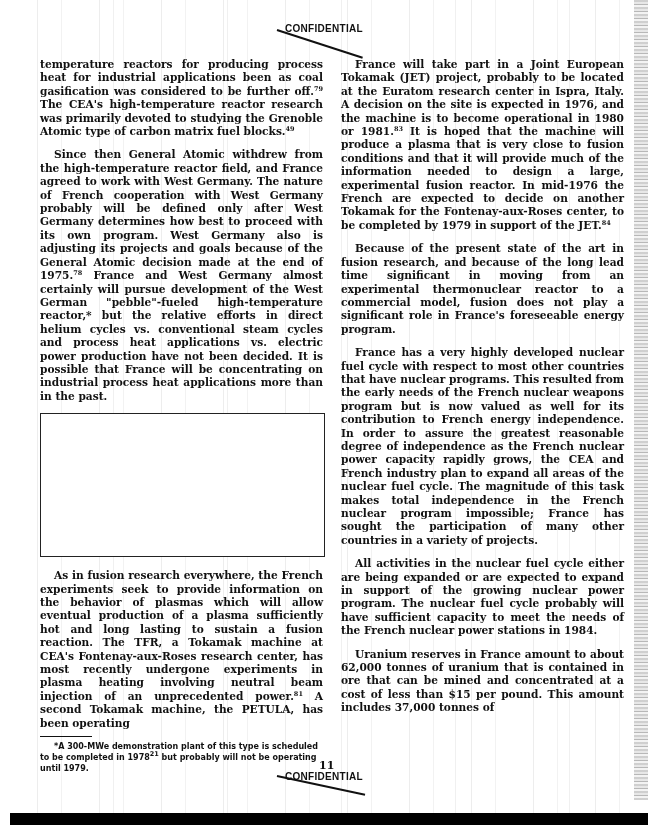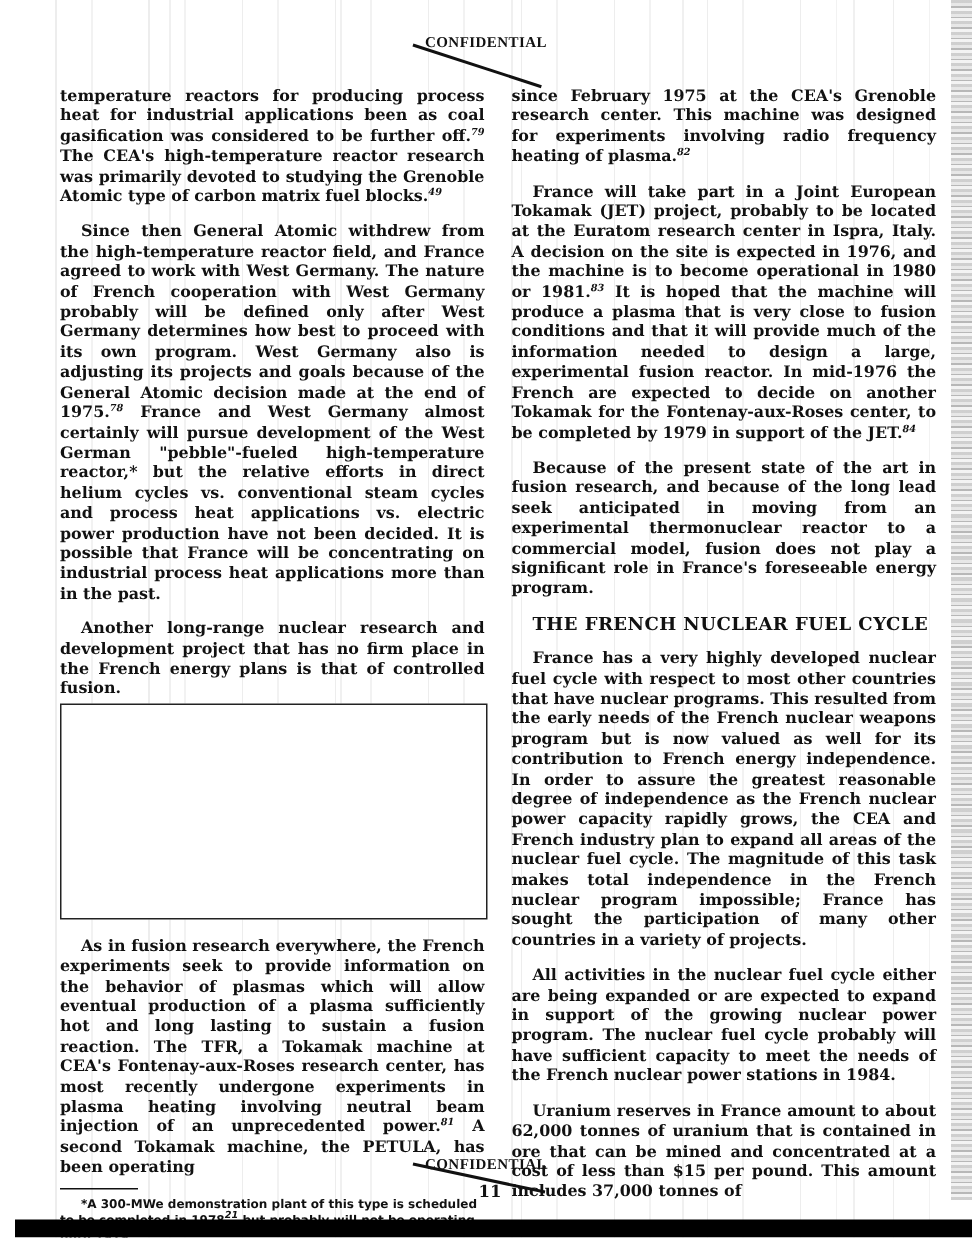--- a/index.html
+++ b/index.html
@@ -18,43 +18,43 @@
   .right-edge {
     position: absolute; top: 0; right: 0; width: 14px; height: 800px;
     background: repeating-linear-gradient(0deg, #bbb 0 2px, #eee 2px 4px, #999 4px 5px, #ddd 5px 7px);
     opacity: 0.7;
   }
   .bottom-bar {
     position: absolute; left: 10px; right: 0; bottom: 0; height: 12px; background: #000;
   }
   .stamp {
     position: absolute; left: 50%; transform: translateX(-50%);
-    font-family: Liberation Serif, serif;
+    font-family: Liberation Sans, sans-serif;
     font-weight: bold; font-size: 10px; letter-spacing: 0.3px; color: #111;
   }
   .stamp-top { top: 23px; }
   .stamp-bottom { top: 771px; }
   .stamp .strike {
     position: absolute; height: 2px; background: #111; width: 90px; left: -8px; top: 6px;
     transform: rotate(18deg); transform-origin: left center;
   }
   .page-number {
-    position: absolute; top: 788px; left: 319px;
+    position: absolute; top: 759px; left: 319px;
     font-weight: bold; font-size: 11px;
   }
   .col {
     position: absolute; top: 58px;
     font-size: 10.6px; line-height: 13.4px; font-weight: bold;
     text-align: justify;
   }
   .col-left { left: 40px; width: 283px; }
   .col-right { left: 341px; width: 283px; }
   .col p { margin: 0 0 10px 0; text-indent: 14px; }
   .col p.first { text-indent: 0; }
-  sup { font-size: 6.5px; line-height: 0; vertical-align: 4px; font-style: italic; }
+  sup { font-size: 6.5px; line-height: 0; vertical-align: 4px; }
   .blank-box {
     border: 1px solid #222; height: 142px; width: 283px; margin: 2px 0 12px 0;
     background: #fff;
   }
   .heading {
     font-size: 12px; font-weight: bold; letter-spacing: 0.3px;
     margin: 14px 0 14px 22px; text-indent: 0;
   }
   .footnote-rule { width: 52px; border-top: 1px solid #111; margin: 6px 0 4px 0; }
   .footnote { font-size: 8px; line-height: 11px; text-indent: 8px; margin: 0; text-align: left; font-family: "DejaVu Sans", "Liberation Sans", sans-serif; font-weight: bold;}
@@ -66,32 +66,29 @@
 <div class="right-edge"></div>
 
 <div class="stamp stamp-top">
   <span class="strike"></span>
   <span>CONFIDENTIAL</span>
 </div>
 
 <div class="col col-left">
   <p class="first"><span>temperature reactors for producing process heat for industrial applications been as coal gasification was considered to be further off.</span><sup>79</sup><span> The CEA's high-temperature reactor research was primarily devoted to studying the Grenoble Atomic type of carbon matrix fuel blocks.</span><sup>49</sup></p>
   <p><span>Since then General Atomic withdrew from the high-temperature reactor field, and France agreed to work with West Germany. The nature of French cooperation with West Germany probably will be defined only after West Germany determines how best to proceed with its own program. West Germany also is adjusting its projects and goals because of the General Atomic decision made at the end of 1975.</span><sup>78</sup><span> France and West Germany almost certainly will pursue development of the West German "pebble"-fueled high-temperature reactor,* but the relative efforts in direct helium cycles vs. conventional steam cycles and process heat applications vs. electric power production have not been decided. It is possible that France will be concentrating on industrial process heat applications more than in the past.</span></p>
-  <p style="margin-bottom:0"><span>Another long-range nuclear research and development project that has no firm place in the French energy plans is that of controlled fusion.</span></p>
   <div class="blank-box"></div>
   <p style="margin-bottom:2px"><span>As in fusion research everywhere, the French experiments seek to provide information on the behavior of plasmas which will allow eventual production of a plasma sufficiently hot and long lasting to sustain a fusion reaction. The TFR, a Tokamak machine at CEA's Fontenay-aux-Roses research center, has most recently undergone experiments in plasma heating involving neutral beam injection of an unprecedented power.</span><sup>81</sup><span> A second Tokamak machine, the PETULA, has been operating</span></p>
   <div class="footnote-rule"></div>
   <p class="footnote"><span>*A 300-MWe demonstration plant of this type is scheduled to be completed in 1978</span><sup>21</sup><span> but probably will not be operating until 1979.</span></p>
 </div>
 
 <div class="col col-right">
-  <p class="first"><span>since February 1975 at the CEA's Grenoble research center. This machine was designed for experiments involving radio frequency heating of plasma.</span><sup>82</sup></p>
   <p><span>France will take part in a Joint European Tokamak (JET) project, probably to be located at the Euratom research center in Ispra, Italy. A decision on the site is expected in 1976, and the machine is to become operational in 1980 or 1981.</span><sup>83</sup><span> It is hoped that the machine will produce a plasma that is very close to fusion conditions and that it will provide much of the information needed to design a large, experimental fusion reactor. In mid-1976 the French are expected to decide on another Tokamak for the Fontenay-aux-Roses center, to be completed by 1979 in support of the JET.</span><sup>84</sup></p>
-  <p><span>Because of the present state of the art in fusion research, and because of the long lead seek anticipated in moving from an experimental thermonuclear reactor to a commercial model, fusion does not play a significant role in France's foreseeable energy program.</span></p>
-  <p class="heading">THE FRENCH NUCLEAR FUEL CYCLE</p>
+  <p><span>Because of the present state of the art in fusion research, and because of the long lead time significant in moving from an experimental thermonuclear reactor to a commercial model, fusion does not play a significant role in France's foreseeable energy program.</span></p>
   <p><span>France has a very highly developed nuclear fuel cycle with respect to most other countries that have nuclear programs. This resulted from the early needs of the French nuclear weapons program but is now valued as well for its contribution to French energy independence. In order to assure the greatest reasonable degree of independence as the French nuclear power capacity rapidly grows, the CEA and French industry plan to expand all areas of the nuclear fuel cycle. The magnitude of this task makes total independence in the French nuclear program impossible; France has sought the participation of many other countries in a variety of projects.</span></p>
   <p><span>All activities in the nuclear fuel cycle either are being expanded or are expected to expand in support of the growing nuclear power program. The nuclear fuel cycle probably will have sufficient capacity to meet the needs of the French nuclear power stations in 1984.</span></p>
   <p><span>Uranium reserves in France amount to about 62,000 tonnes of uranium that is contained in ore that can be mined and concentrated at a cost of less than $15 per pound. This amount includes 37,000 tonnes of</span></p>
 </div>
 
 <div class="page-number">11</div>
 <div class="stamp stamp-bottom">
   <span class="strike" style="transform:rotate(12deg);top:4px;"></span>
   <span>CONFIDENTIAL</span>
 </div>

